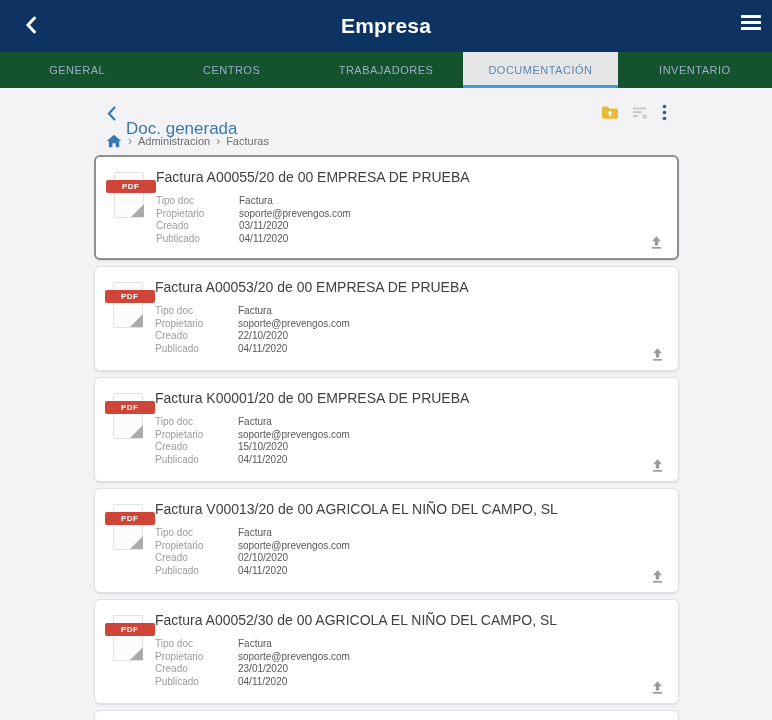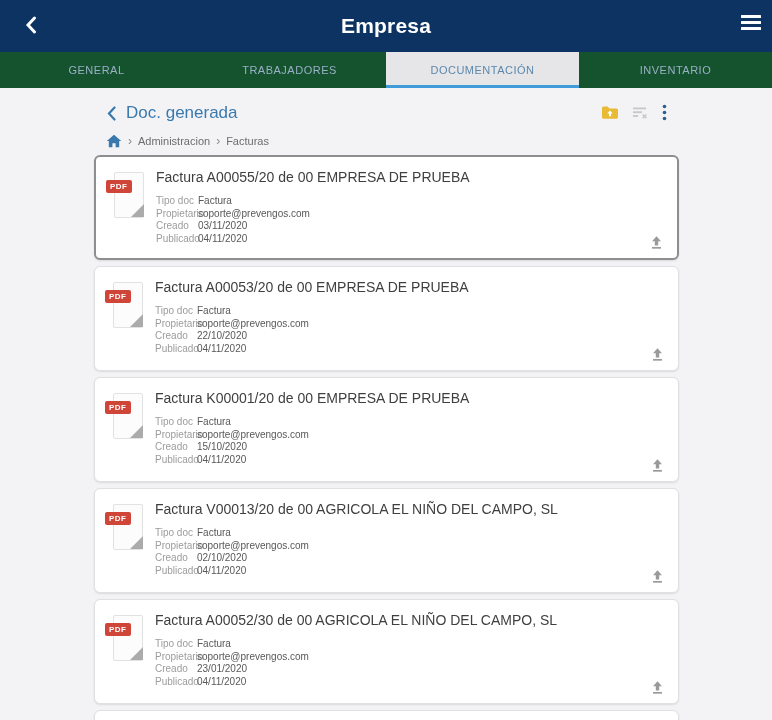--- a/index.html
+++ b/index.html
@@ -17,44 +17,44 @@
   .menu-btn .bar{width:20px;height:3px;background:#fff;margin:0 0 3px 0;border-radius:0.5px;}
   
   .tabs{height:36px;display:flex;background:#14532d;}
   .tab{flex:1;display:flex;align-items:center;justify-content:center;
     font-size:11px;letter-spacing:0.5px;color:#9ab0c7;position:relative;cursor:pointer;white-space:nowrap;}
   .tab.active{background:#e6e6e8;color:#5b87ad;}
   .tab.active::after{content:"";position:absolute;left:0;right:0;bottom:0;height:3px;background:#3f9bd9;}
   
   .page-head{margin:14px 93px 0 94px;position:relative;height:24px;}
   .head-back{position:absolute;left:12px;top:4px;width:12px;height:16px;cursor:pointer;}
-  .head-title{position:absolute;left:32px;top:1px;font-size:17px;color:#3a79ae;}
+  .head-title{position:absolute;left:32px;top:17px;font-size:17px;color:#3a79ae;}
   .head-actions{position:absolute;right:12px;top:2px;display:flex;align-items:center;gap:13px;}
   .action-btn{cursor:pointer;display:flex;align-items:center;justify-content:center;}
   
   .breadcrumb{margin:7px 93px 0 94px;padding-left:12px;display:flex;align-items:center;gap:6px;
     font-size:11px;color:#6d6d6d;height:16px;}
   .crumb-sep{color:#8a8a8a;font-size:12px;line-height:11px;}
   .crumb{cursor:pointer;}
   
   .doc-list{margin:6px 93px 0 94px;}
   .doc-card{position:relative;height:105px;background:#ffffff;border:1px solid #e0e0e2;border-radius:6px;
     box-shadow:0 1px 2px rgba(0,0,0,0.10);margin-bottom:6px;box-sizing:border-box;
     padding:14px 16px 0 10px;display:flex;cursor:pointer;}
   .doc-card.selected{border:2px solid #8e8e8e;}
   .pdf-icon{width:42px;height:54px;position:relative;flex-shrink:0;margin-top:1px;}
   .pdf-page{position:absolute;left:8px;top:0;width:30px;height:46px;background:#fcfcfc;
     border:1px solid #e2e2e2;border-radius:2px;box-sizing:border-box;}
   .pdf-fold{position:absolute;left:25px;top:32px;width:0;height:0;
     border-style:solid;border-width:0 0 13px 13px;border-color:transparent transparent #ababab transparent;}
   .pdf-badge{position:absolute;left:0;top:8px;background:#cf4638;color:#fff;font-size:8px;font-weight:bold;
-    padding:2px 4px;border-radius:2px;letter-spacing:0.5px;}
+    padding:2px 16px;border-radius:2px;letter-spacing:0.5px;}
   .doc-body{margin-left:8px;flex:1;min-width:0;}
   .doc-title{font-size:14px;color:#3f3f3f;line-height:13px;margin-bottom:11px;}
-  .field{display:flex;font-size:10px;line-height:12.5px;}
+  .field{display:flex;font-size:10px;line-height:12.5px;gap:41px;}
   .flabel{width:42px;color:#9c9c9c;flex-shrink:0;}
   .fvalue{color:#585858;}
   .upload-btn{position:absolute;right:12px;bottom:7px;width:17px;height:17px;cursor:pointer;}
   .doc-card.stub{padding:0;}
 </style>
 </head>
 <body>
 
 <div class="header">
   <div class="back-btn">
@@ -65,20 +65,21 @@
   <div class="header-title">Empresa</div>
   <div class="menu-btn">
     <div class="bar"></div>
       <div class="bar"></div>
       <div class="bar"></div>
   </div>
 </div>
 
 <div class="tabs">
   <div class="tab">GENERAL</div>
+  <div class="tab">CENTROS</div>
   <div class="tab">TRABAJADORES</div>
   <div class="tab active">DOCUMENTACIÓN</div>
   <div class="tab">INVENTARIO</div>
 </div>
 
 <div class="page-head">
   <div class="head-back">
     <svg width="11" height="15" viewBox="0 0 11 15">
         <path d="M8.5 1.5 L3 7.5 L8.5 13.5" stroke="#3a79ae" stroke-width="2.2" fill="none" stroke-linecap="round"></path>
       </svg>

